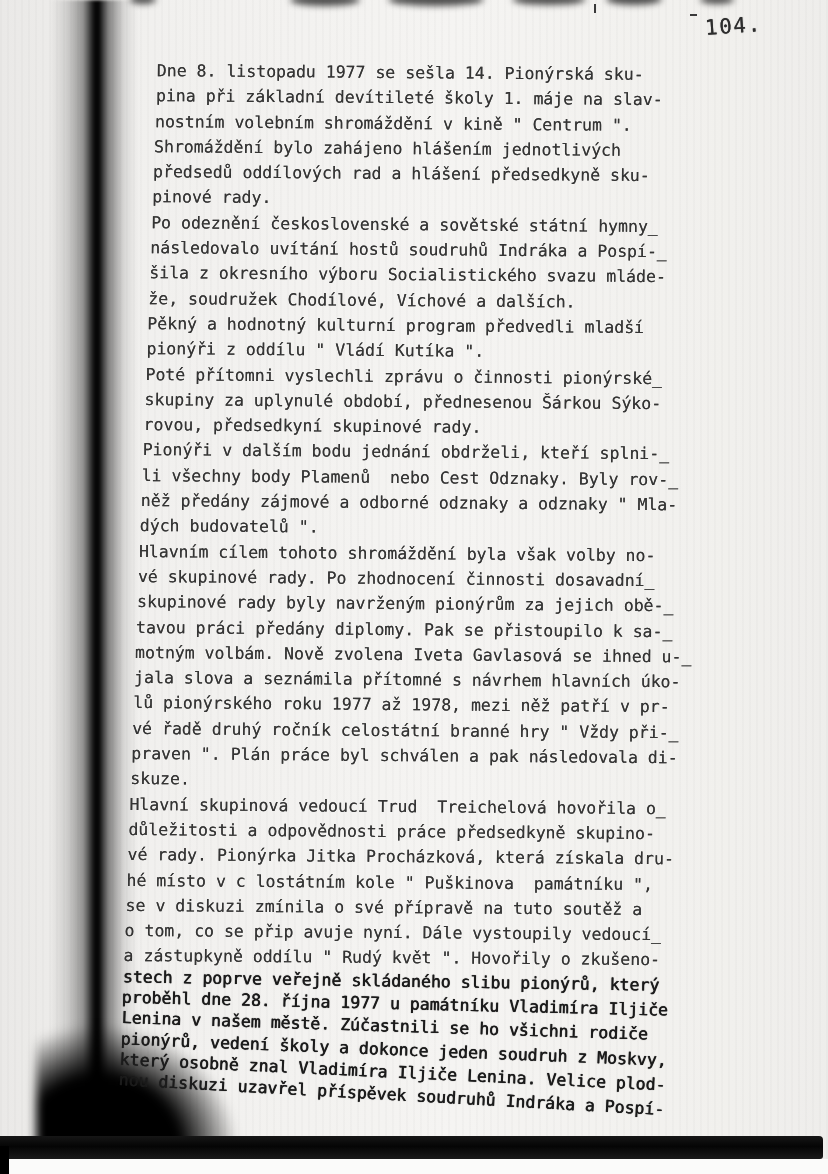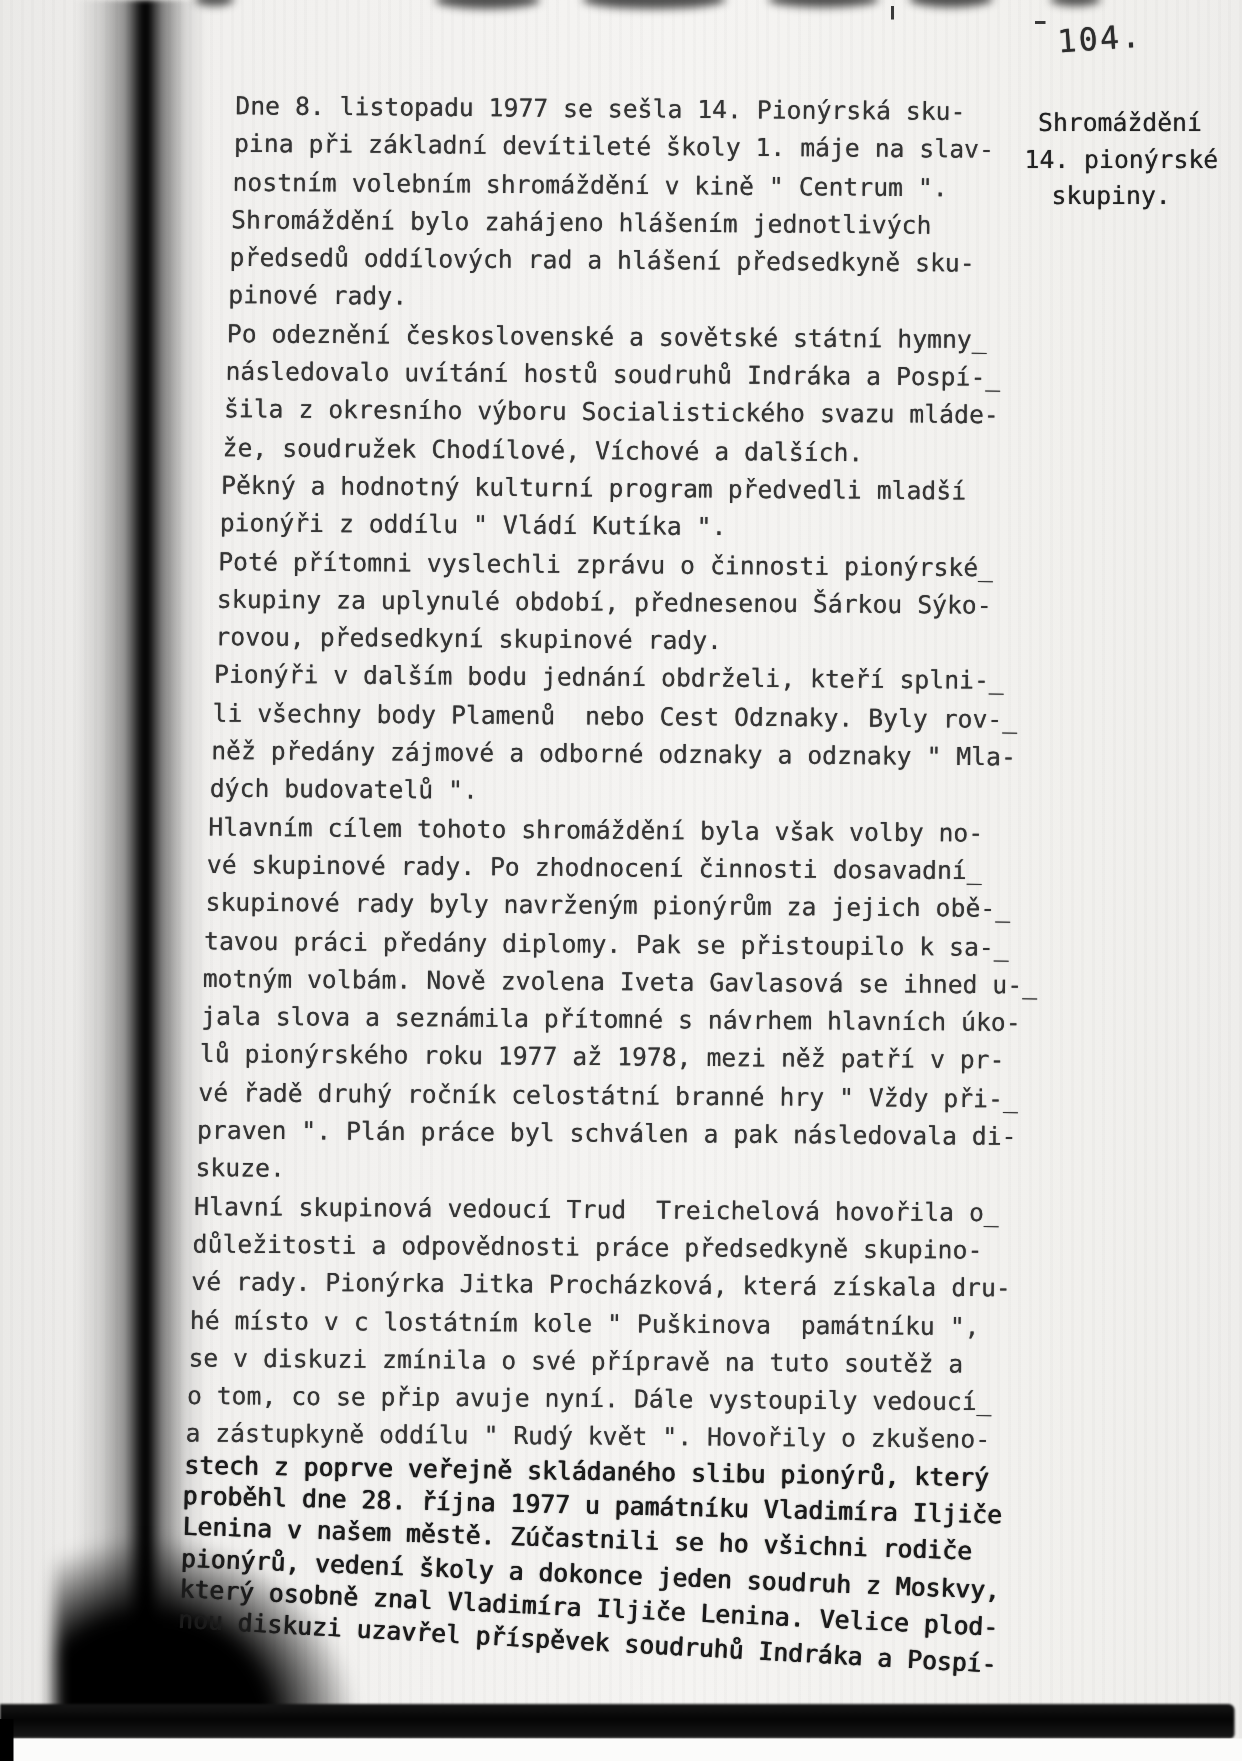--- a/index.html
+++ b/index.html
@@ -97,25 +97,20 @@
   <div class="smudge s2"></div>
   <div class="smudge s3"></div>
   <div class="smudge s4"></div>
   <div class="smudge s5"></div>
   <div class="smudge s6"></div>
   <div class="tick t1"></div>
   <div class="tick t2"></div>
 
   <div class="page-number">104.</div>
 
-  <div class="margin-note">
-    <div class="mn-0">Shromáždění</div>
-    <div class="mn-1">14. pionýrské</div>
-    <div class="mn-2">skupiny.</div>
-  </div>
 
   <div class="text-block">
       <div class="tl" style="margin-left: 26px;">Dne 8. listopadu 1977 se sešla 14. Pionýrská sku-</div>
       <div class="tl" style="margin-left: 25.3px;">pina při základní devítileté školy 1. máje na slav-</div>
       <div class="tl" style="margin-left: 24.5px;">nostním volebním shromáždění v kině " Centrum ".</div>
       <div class="tl" style="margin-left: 23.8px;">Shromáždění bylo zahájeno hlášením jednotlivých</div>
       <div class="tl" style="margin-left: 23px;">předsedů oddílových rad a hlášení předsedkyně sku-</div>
       <div class="tl" style="margin-left: 22.3px;">pinové rady.</div>
       <div class="tl" style="margin-left: 21.5px;">Po odeznění československé a sovětské státní hymny_</div>
       <div class="tl" style="margin-left: 20.8px;">následovalo uvítání hostů soudruhů Indráka a Pospí-_</div>

